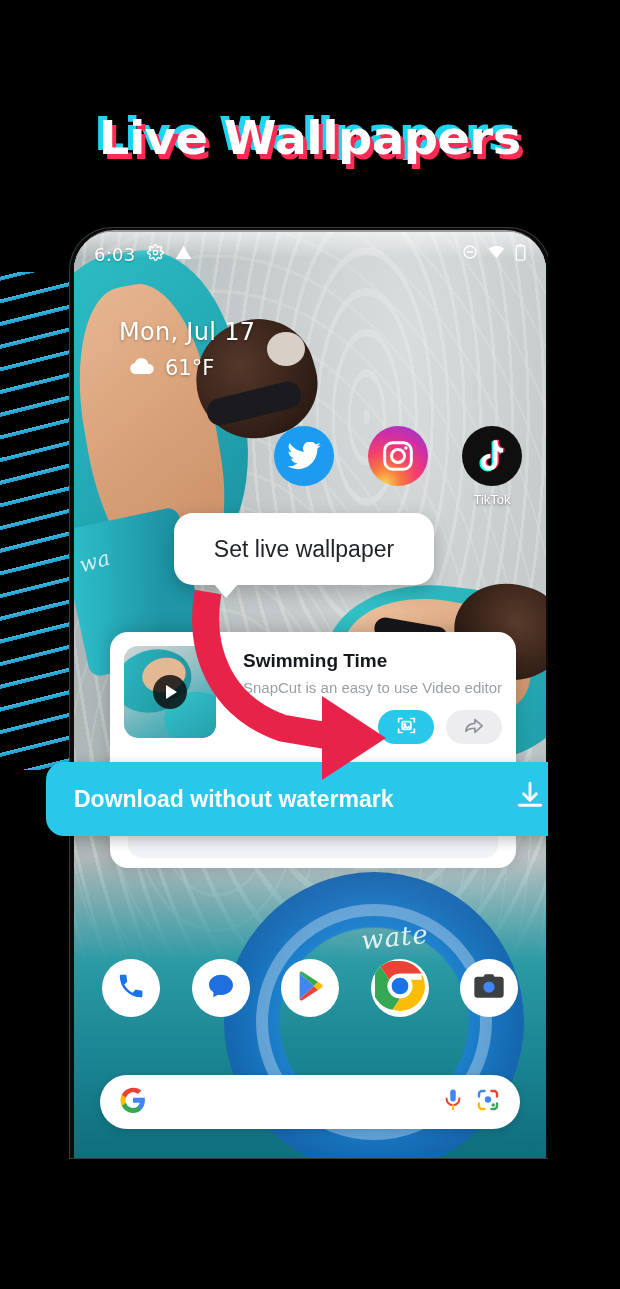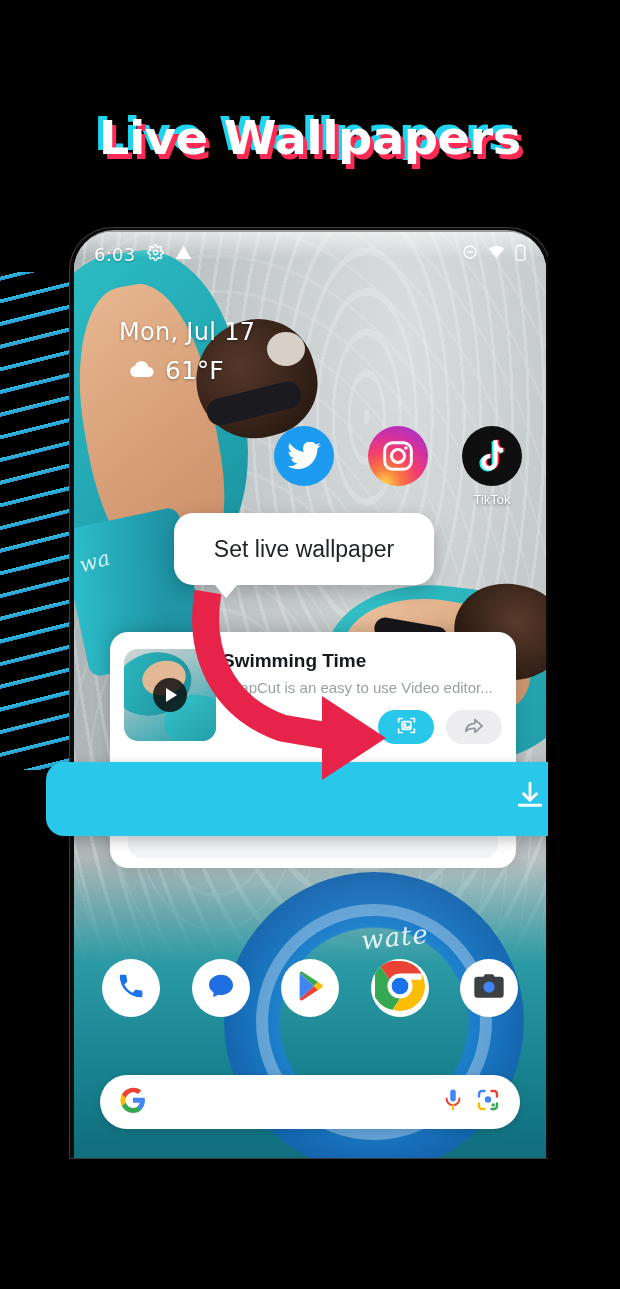--- a/index.html
+++ b/index.html
@@ -176,21 +176,21 @@
   .sb-left { display: flex; align-items: center; gap: 11px; }
   .sb-right { margin-left: auto; display: flex; align-items: center; gap: 10px; }
   .sb-time { font-size: 18px; font-weight: 500; letter-spacing: .3px; font-family: "DejaVu Sans", sans-serif;}
   .sb-ico { display: block; }
 
   
   .datewidget { position: absolute; left: 45px; top: 62px; z-index: 11; color: #fff;
                 text-shadow: 0 1px 3px rgba(0,0,0,.35); margin-top: 24px; }
   .dw-date { font-size: 24px; font-weight: 400; letter-spacing: .3px; font-family: "DejaVu Sans", sans-serif; }
   .dw-row { display: flex; align-items: center; gap: 10px; margin-top: 10px; padding-left: 10px; }
-  .dw-temp { font-size: 25px; font-family: "DejaVu Sans", sans-serif; }
+  .dw-temp { font-size: 21px; font-family: "DejaVu Sans", sans-serif; }
 
   
   .approw { position: absolute; left: 200px; top: 194px; display: flex; gap: 34px; z-index: 11; }
   .appcell { width: 60px; display: flex; flex-direction: column; align-items: center; }
   .appicon { width: 60px; height: 60px; border-radius: 50%; position: relative; overflow: hidden; }
   .appicon.tw { background: #1d9bf0; display:flex; align-items:center; justify-content:center; }
   .appicon.ig { background: radial-gradient(circle at 28% 96%, #ffd24d 0%, #f9793f 22%, #f43f6b 45%, #d12fa3 68%, #8a3ad6 100%); display:flex; align-items:center; justify-content:center;}
   .appicon.tt { background: #0f0f10; display:flex; align-items:center; justify-content:center; }
   .applabel { margin-top: 6px; color: #fff; font-size: 13px; text-shadow: 0 1px 3px rgba(0,0,0,.5); }
 
@@ -208,21 +208,21 @@
     border-top: 14px solid #fff;
   }
 
   
   .sheet {
     position: absolute; left: 36px; top: 400px; width: 406px;
     background: #fff; border-radius: 18px; z-index: 20; overflow: hidden;
     box-shadow: 0 -2px 18px rgba(0,0,0,.18);
     padding-bottom: 10px;
   }
-  .vidrow { display: flex; align-items: center; padding: 14px 14px 10px 14px; gap: 6px; }
+  .vidrow { display: flex; align-items: flex-start; padding: 14px 14px 10px 14px; gap: 27px; }
   .thumb {
     width: 92px; height: 92px; border-radius: 14px; position: relative; flex: 0 0 auto;
     overflow: hidden;
     background: linear-gradient(150deg, #cfd6d6 0%, #9fc3c6 35%, #52b0b8 70%, #2f98a3 100%);
   }
   .thumb .tf1 { position:absolute; left:-10px; top:4px; width:78px; height:62px; border-radius:50%;
                 background: linear-gradient(130deg,#2dbcc4,#1d8c99); transform: rotate(-18deg); }
   .thumb .tf2 { position:absolute; left:40px; top:46px; width:70px; height:58px; border-radius:50%;
                 background: linear-gradient(130deg,#34c6cd,#20929f); transform: rotate(12deg); }
   .thumb .tsk { position:absolute; left:18px; top:12px; width:44px; height:34px; border-radius:50%;
@@ -525,20 +525,21 @@
             <circle cx="12" cy="11.5" r="3.2" fill="#4285f4" stroke="none"></circle>
             <circle cx="17.2" cy="17" r="1.7" fill="#34a853" stroke="none"></circle>
           </svg>
         </span>
       </div>
 
     </div>
   </div>
 
   <div class="dlbig">
+    <span>Download without watermark</span>
     <span class="dl">
       <svg width="34" height="34" viewBox="0 0 24 24" fill="none" stroke="#fff" stroke-width="2" stroke-linecap="round" stroke-linejoin="round">
         <path d="M12 3v11"></path>
           <path d="M7.5 10.5L12 15l4.5-4.5"></path>
           <path d="M4.5 18.5h15"></path>
       </svg>
     </span>
   </div>
 
   <div class="arrow">

